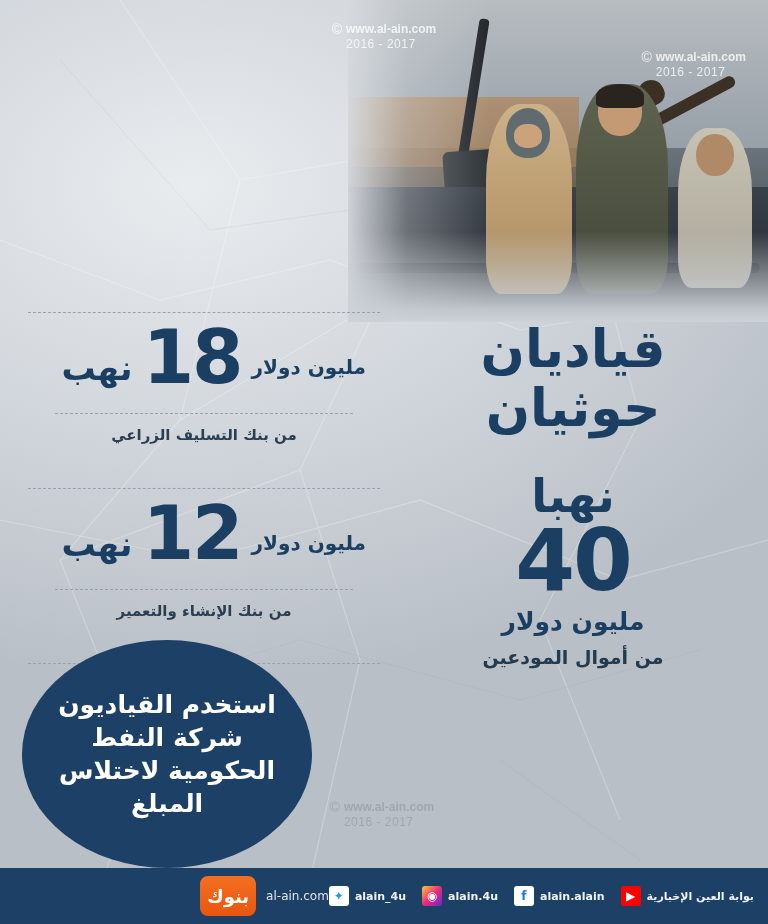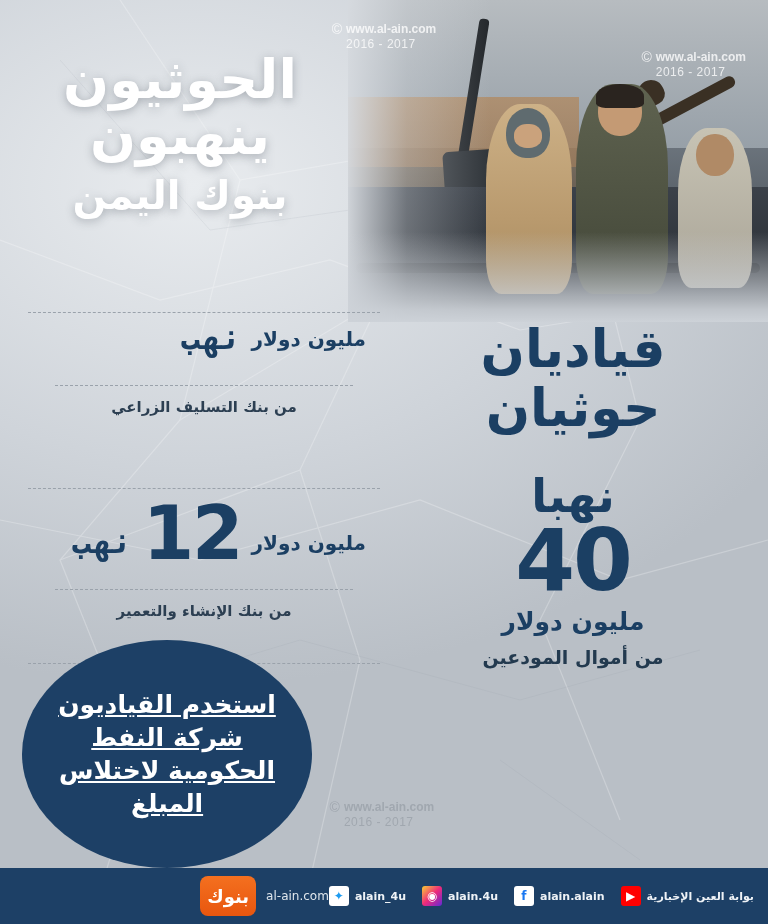--- a/index.html
+++ b/index.html
@@ -174,21 +174,20 @@
     height: 176px;
   }
   .stat-box:last-of-type { border-bottom: 1px dashed #9aa2ab; }
   .stat-row {
     display: flex; align-items: flex-end; justify-content: flex-start;
     gap: 10px; padding: 6px 14px 0 0;
   }
   .stat-word {
     font-size: 34px; font-weight: 700; color: #1b3f63; line-height: 1;
     margin-bottom: 6px;
-    font-family: Liberation Mono, monospace;
   }
   .stat-num {
     font-size: 74px; font-weight: 700; color: #1b3f63; line-height: .92;
     direction: ltr; letter-spacing: -2px;
   }
   .stat-unit {
     font-size: 20px; font-weight: 700; color: #1b3f63;
     margin-bottom: 12px;
   }
   .stat-src {
@@ -207,21 +206,21 @@
     left: 22px; top: 640px;
     width: 290px; height: 228px;
     background: #1d4066;
     border-radius: 50% 50% 50% 50%;
     color: #ffffff;
     display: flex; align-items: center; justify-content: center;
     text-align: center;
     padding: 0 26px;
   }
   .circle-note .txt {
-    font-size: 25px; font-weight: 700; line-height: 1.32; text-decoration: underline;
+    font-size: 25px; font-weight: 700; line-height: 1.32;
   }
 
   
   .footer {
     position: absolute; left: 0; right: 0; bottom: 0;
     height: 56px;
     background: #1d4066;
     display: flex; align-items: center;
     padding: 0 14px;
     color: #ffffff;
@@ -322,42 +321,38 @@
   </div>
 
   <div class="wm wm-bottom">
     <span class="c">©</span>
     <span>
       <span class="l1">www.al-ain.com</span><br>
       <span class="l2">2016 - 2017</span>
     </span>
   </div>
 
-  <div class="headline">
-    <div class="l1">الحوثيون</div>
-    <div class="l2">ينهبون</div>
-    <div class="l3">بنوك اليمن</div>
-  </div>
 
   <div class="right-col">
     <div class="title">قياديان</div>
     <div class="title">حوثيان</div>
     <div class="big-wrap">
       <div class="big-word">نهبا</div>
       <div class="big-num">40</div>
       <div class="big-unit">مليون دولار</div>
       <div class="big-src">من أموال المودعين</div>
     </div>
   </div>
 
   <div class="left-col">
 
     <div class="stat-box">
       <div class="stat-row">
         <span class="stat-unit">مليون دولار</span>
+        <span class="stat-num">18</span>
         <span class="stat-word">نهب</span>
       </div>
       <div class="stat-src">من بنك التسليف الزراعي</div>
     </div>
 
     <div class="stat-box">
       <div class="stat-row">
         <span class="stat-unit">مليون دولار</span>
         <span class="stat-num">12</span>
         <span class="stat-word">نهب</span>

